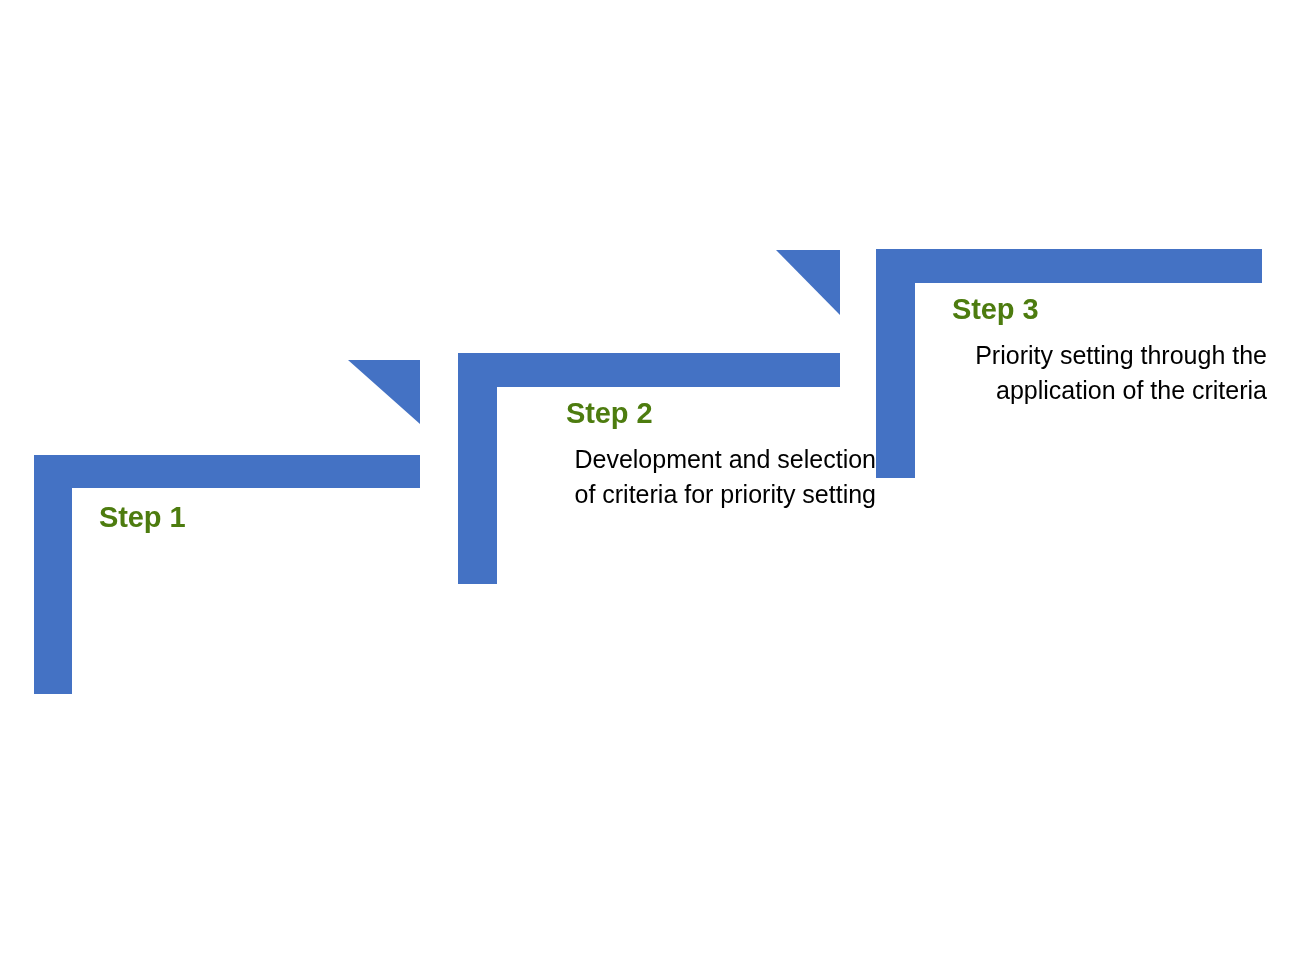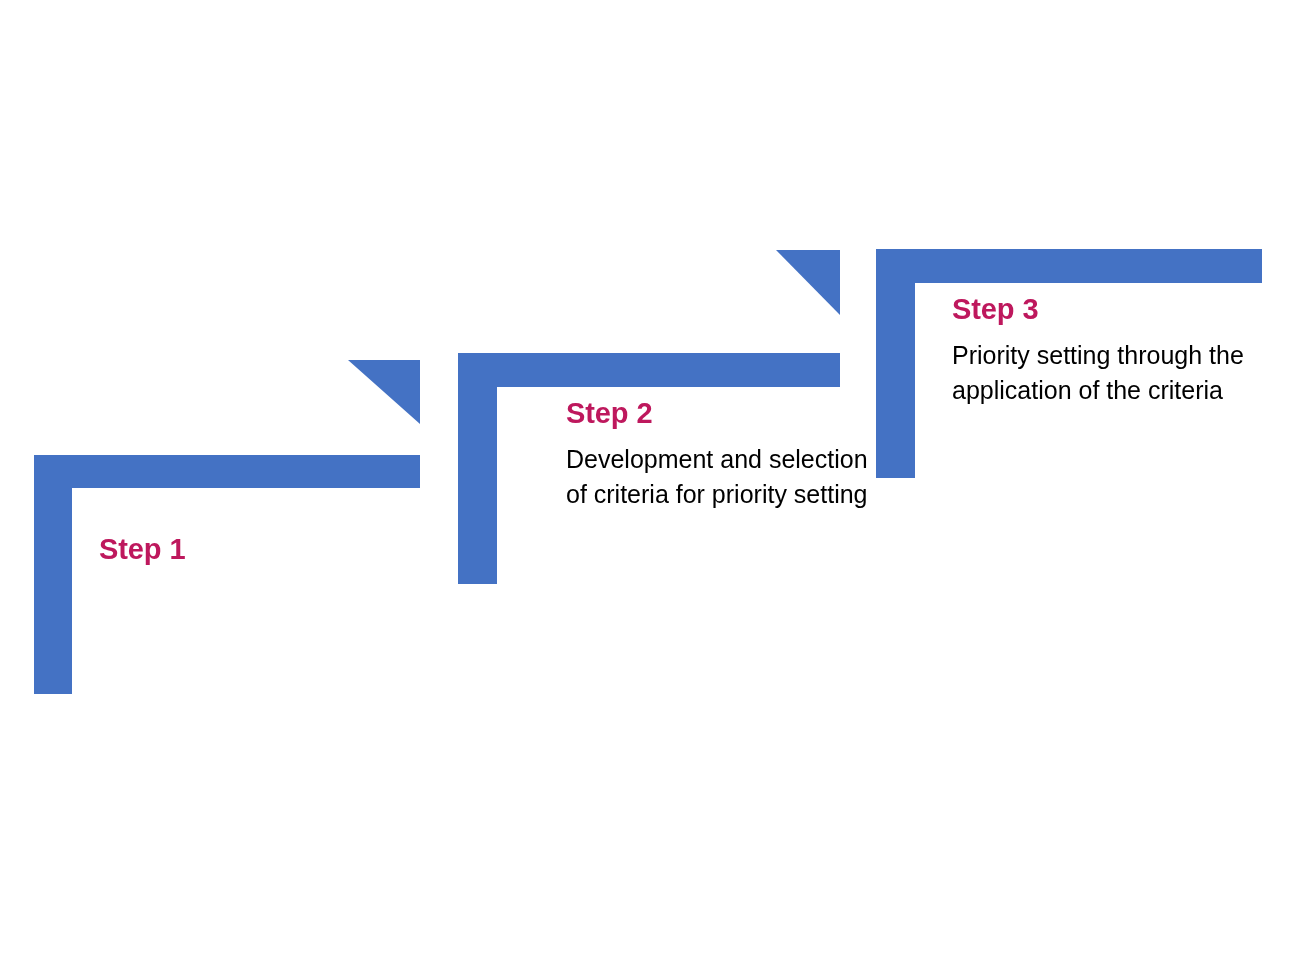--- a/index.html
+++ b/index.html
@@ -49,37 +49,38 @@
   .step-text {
     position: absolute;
     color: #000000;
   }
   .step-title {
     font-size: 29px;
     font-weight: bold;
     line-height: 34px;
     letter-spacing: -0.1px;
     margin: 0 0 12px 0;
-    color: #be185d;
+    color: #4d7c0f;
     white-space: nowrap;
   }
   .step-desc {
     font-size: 25px;
     font-weight: normal;
     line-height: 35px;
     margin: 0;
     color: #000000;
+    text-align: right;
   }
 
   
 
   
   #step1-bracket-v { left: 34px;  top: 455px; width: 38px;  height: 239px; }
   #step1-bracket-h { left: 34px;  top: 455px; width: 386px; height: 33px;  }
-  #step1-text      { left: 99px;  top: 500px; width: 300px; margin-top: 32px; }
+  #step1-text      { left: 99px;  top: 500px; width: 300px; }
 
   
   #connector-1 {
     left: 348px; top: 360px;
     border-width: 0 72px 64px 0;
     border-right-color: #4472C4;
   }
 
   
   #step2-bracket-v { left: 458px; top: 353px; width: 39px;  height: 231px; }

